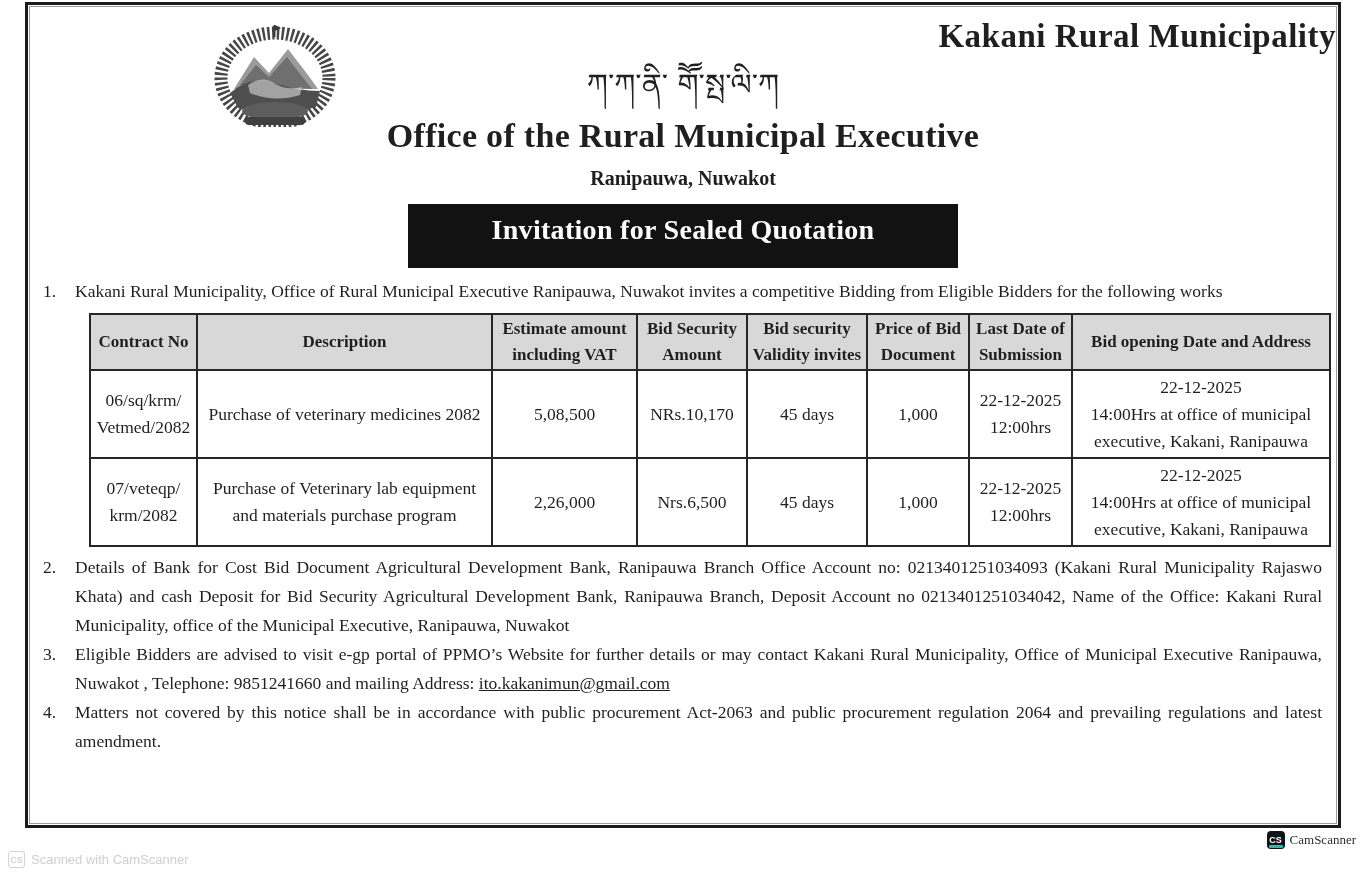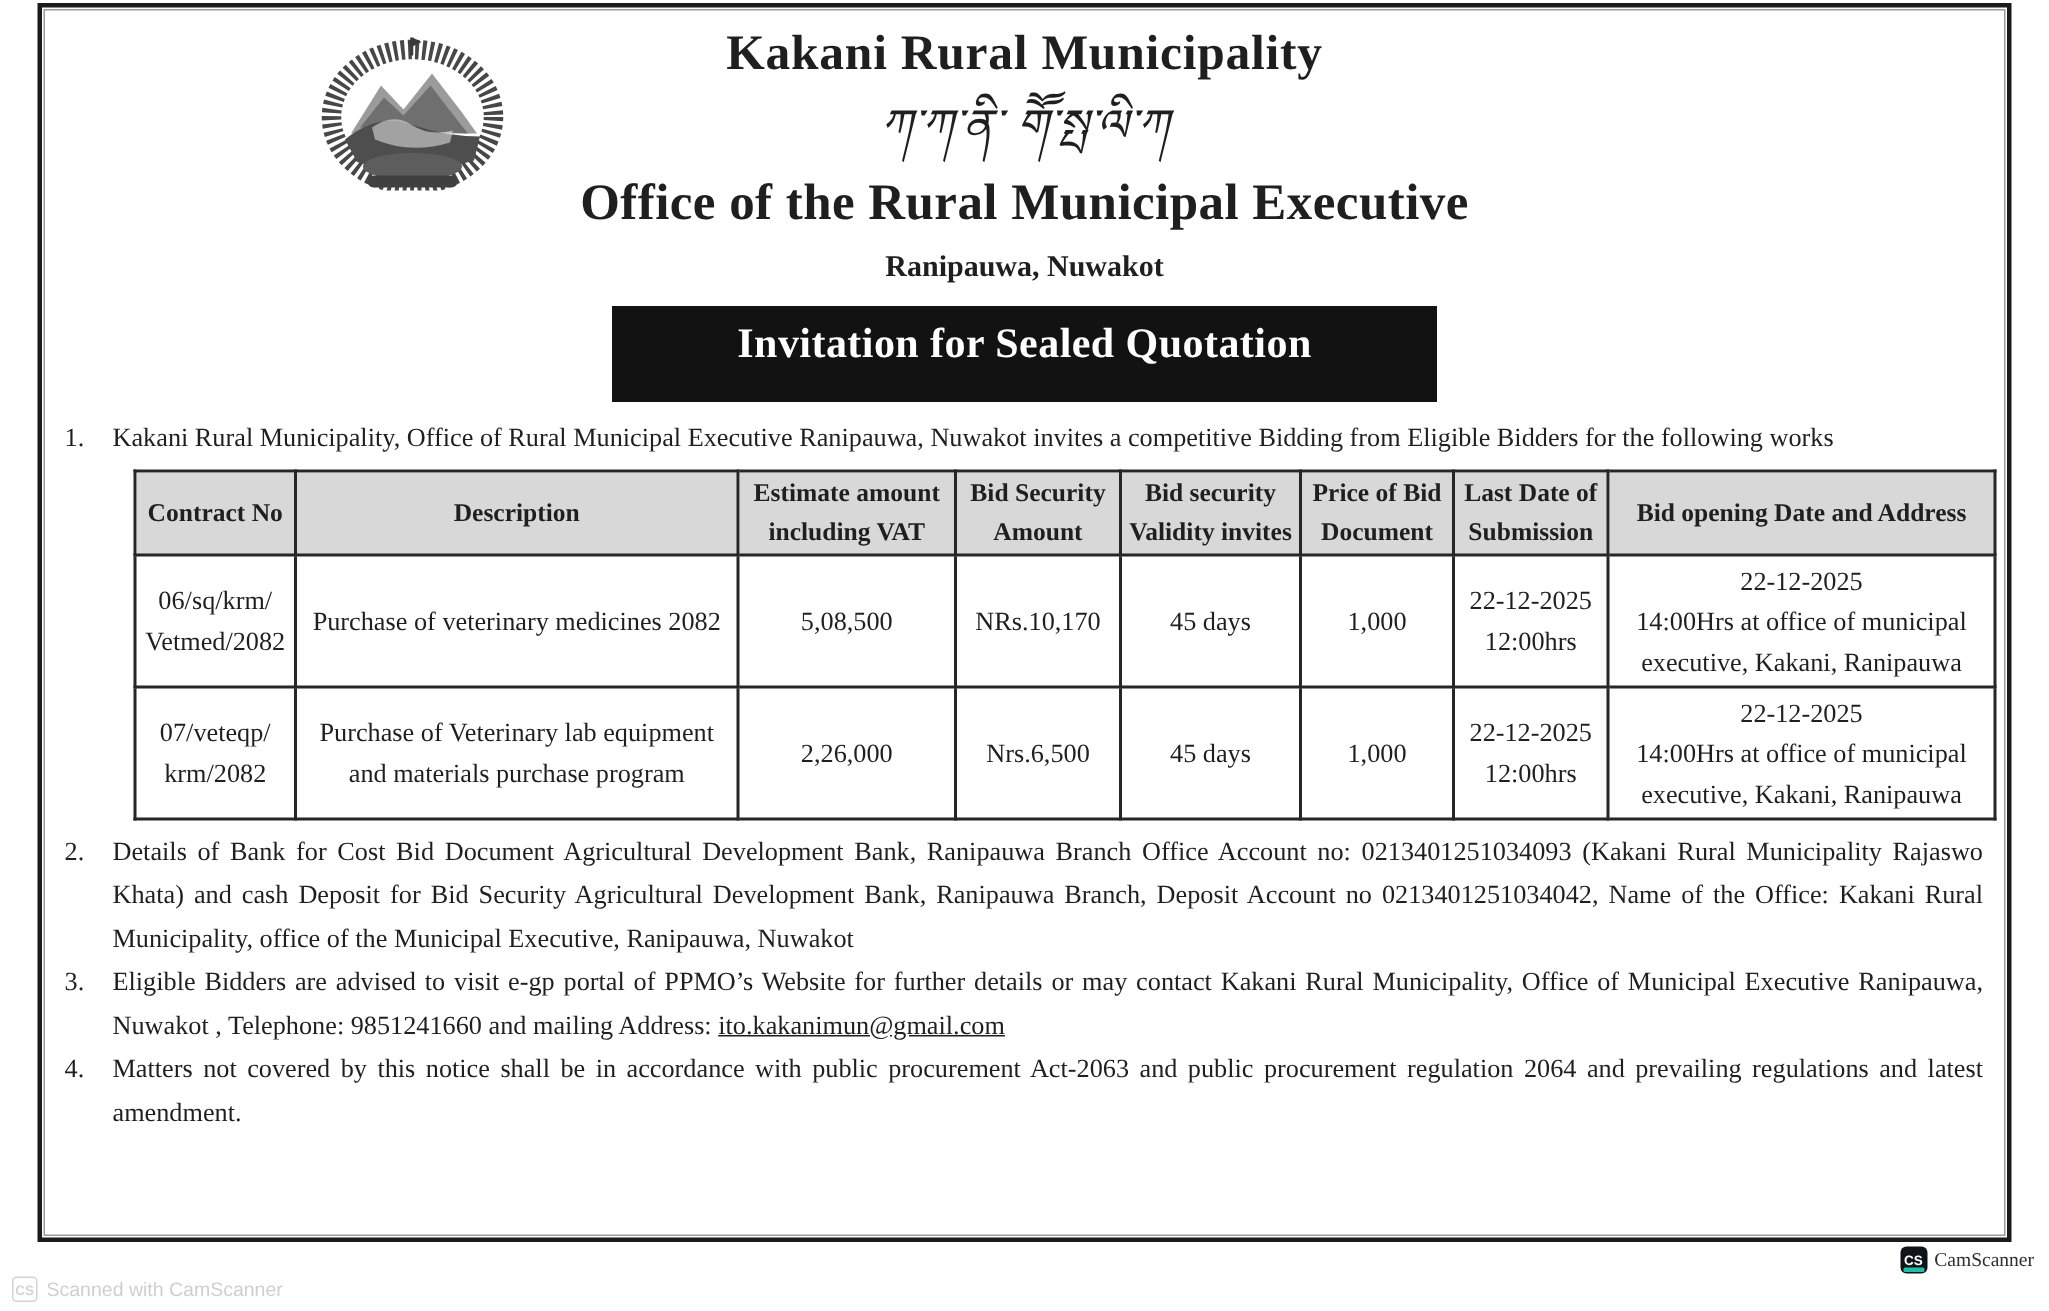--- a/index.html
+++ b/index.html
@@ -11,23 +11,23 @@
   .doc-frame{
     position:absolute;left:25px;top:2px;width:1316px;height:826px;
     border:3px solid #1b1b1b;box-sizing:border-box;background:#fff;
   }
   .doc-inner{
     position:absolute;inset:1px;border:1px solid #9a9a9a;box-sizing:border-box;
     padding-top:6px;overflow:hidden;
   }
   .doc-header{text-align:center;position:relative;}
   .logo-wrap{position:absolute;left:184px;top:6px;width:122px;height:104px;}
-  .muni-name{font-size:33px;font-weight:bold;margin:4px 0 0 0;line-height:38px;letter-spacing:.5px;}
+  .muni-name{font-size:33px;font-weight:bold;margin:4px 0 0 0;line-height:38px;letter-spacing:.5px;text-align:right;}
   .muni-name-tib{font-size:30px;font-weight:normal;margin:0;line-height:60px;
-    font-family:"DejaVu Sans","Liberation Serif",serif;font-style:italic;}
+    font-family:"DejaVu Sans","Liberation Serif",serif;}
   .office-name{font-size:34px;font-weight:bold;margin:0;line-height:42px;letter-spacing:.3px;}
   .addr-line{font-size:20px;font-weight:bold;margin:9px 0 0 0;line-height:24px;text-align:center;}
   .prov-line{font-size:20px;font-weight:bold;margin:12px 0 0 0;line-height:24px;}
   .banner{
     width:550px;height:64px;margin:14px auto 0 auto;background:#121212;color:#ffffff;
     font-size:28px;font-weight:bold;text-align:center;line-height:51px;letter-spacing:.3px;
   }
   .pub-line{text-align:center;font-size:21px;font-weight:bold;margin-top:9px;line-height:25px;}
   .notes{margin:9px 14px 0 13px;}
   .note{display:flex;align-items:flex-start;}

